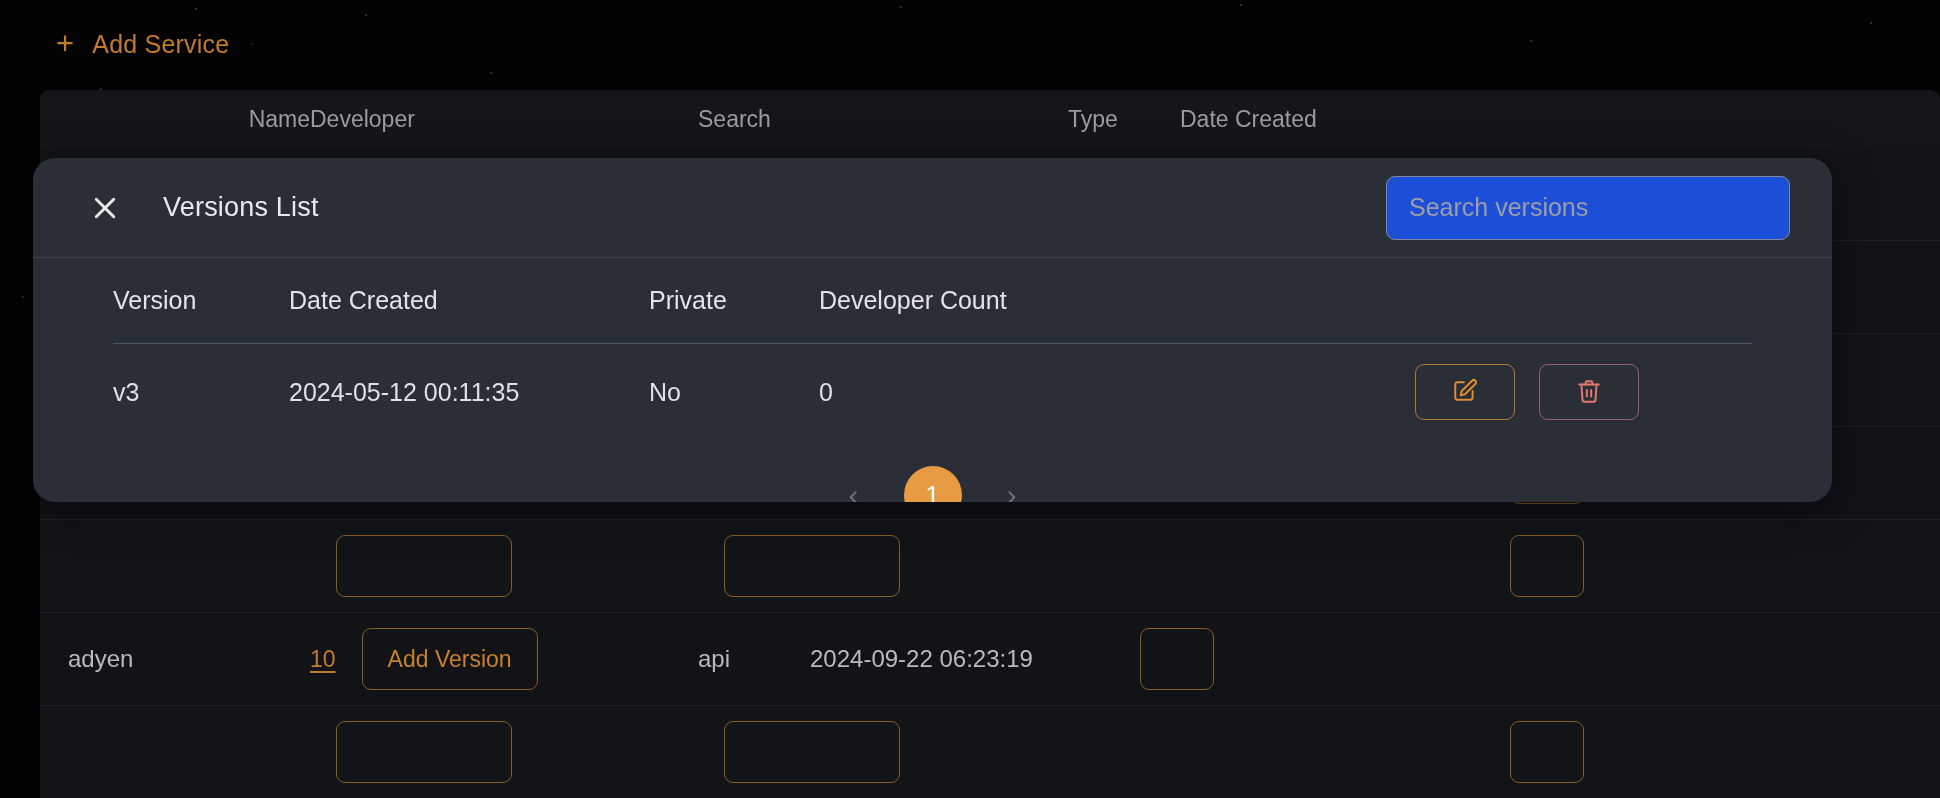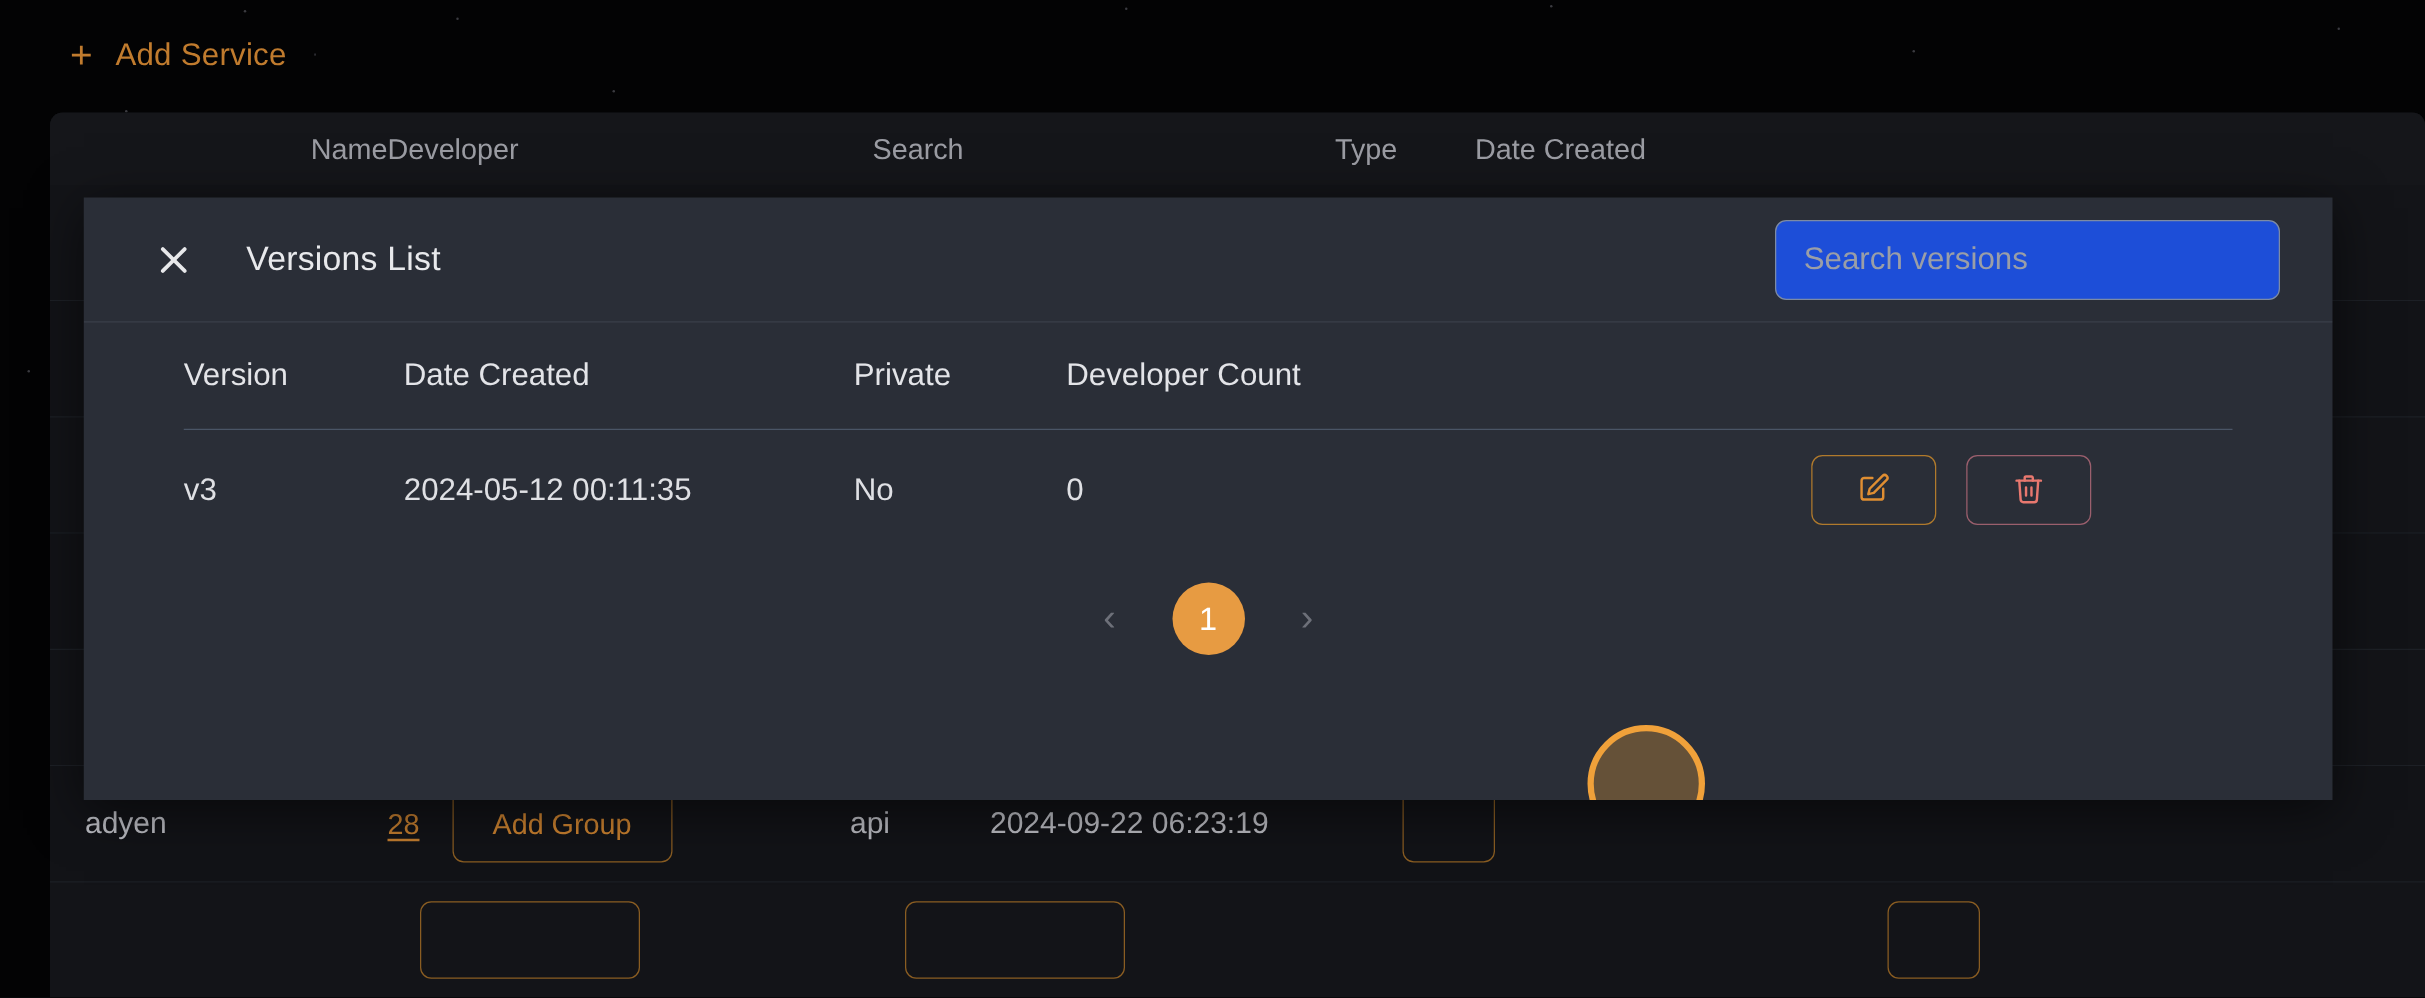--- a/index.html
+++ b/index.html
@@ -145,27 +145,26 @@
     position: absolute;
     inset: 0;
     background: transparent;
     pointer-events: none;
   }
   .modal {
     position: absolute;
     left: 33px;
     top: 158px;
     width: 1799px;
-    height: 482px;
+    height: 344px;
     background: #2a2e37;
-    border-radius: 0;
+    border-radius: 22px;
     box-shadow: 0 8px 40px rgba(0,0,0,.55);
     overflow: hidden;
     z-index: 20;
-    margin-left: 34px;
   }
   .modal-header {
     position: relative;
     height: 100px;
     display: flex;
     align-items: center;
     padding: 0 42px 0 52px;
     border-bottom: 1px solid #3a3f4a;
   }
   .close-x {
@@ -369,23 +368,23 @@
       </div>
       <div class="bg-cell c-type"></div>
       <div class="bg-cell c-date"></div>
       <div class="bg-cell c-actions" style="justify-content:flex-end;">
         <button class="row-action-btn"></button>
       </div>
     </div>
 
     <div class="bg-row alt">
       <div class="bg-cell c-name">adyen</div>
-      <div class="bg-cell c-groups">
-        <span class="link-count">28</span>
-        <button class="ghost-btn">Add Group</button>
+      <div class="bg-cell c-versions">
+        <span class="link-count">10</span>
+        <button class="ghost-btn">Add Version</button>
       </div>
       <div class="bg-cell c-type">api</div>
       <div class="bg-cell c-date">2024-09-22 06:23:19</div>
       <div class="bg-cell c-actions" style="justify-content:flex-end;">
         <button class="row-action-btn"></button>
       </div>
     </div>
 
     <div class="bg-row">
       <div class="bg-cell c-name"></div>

